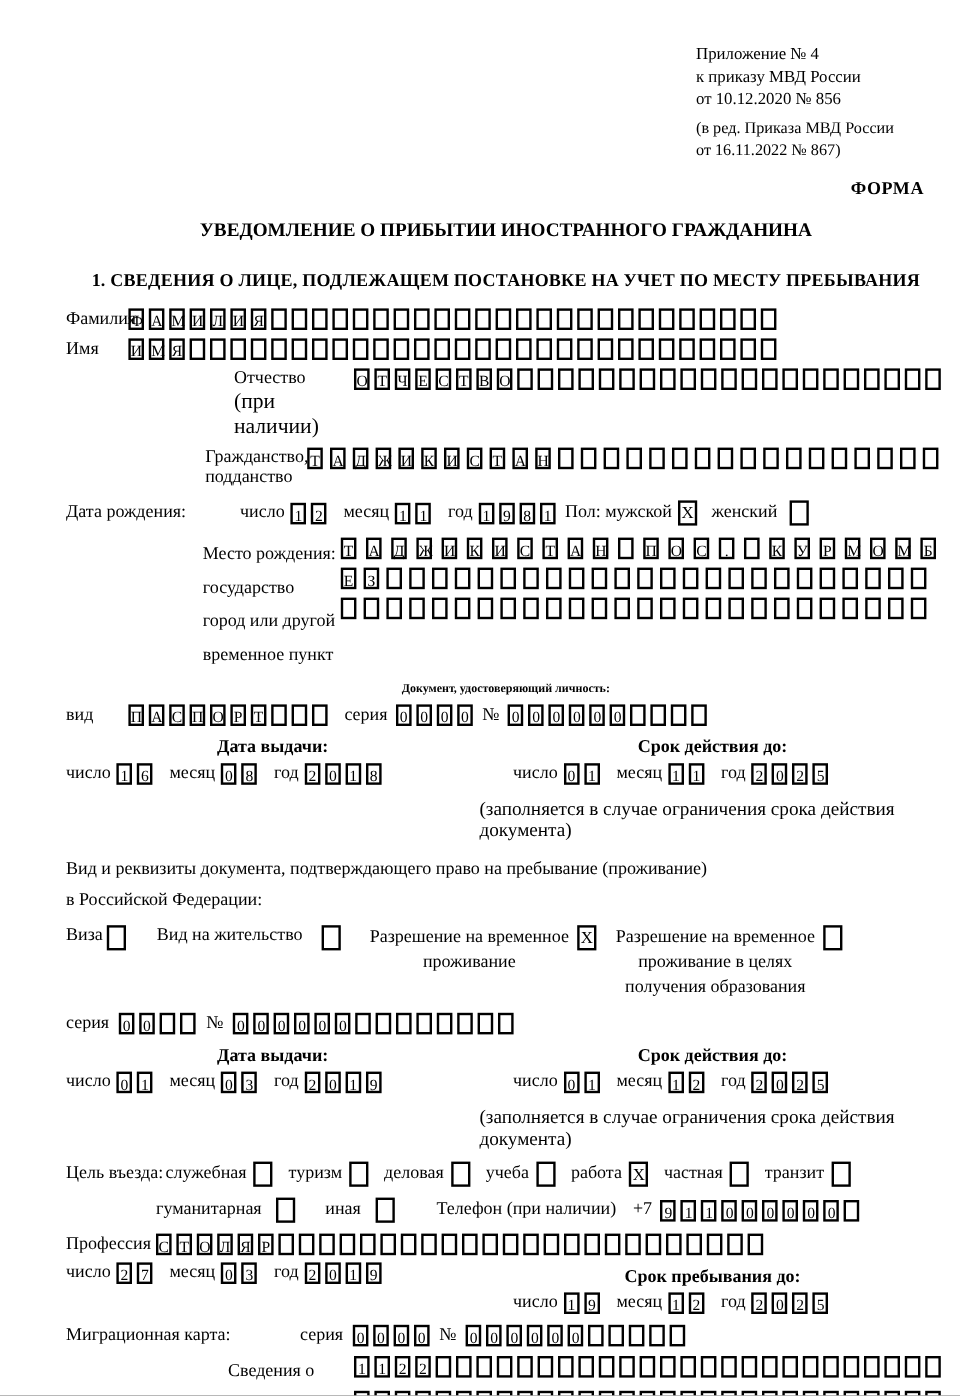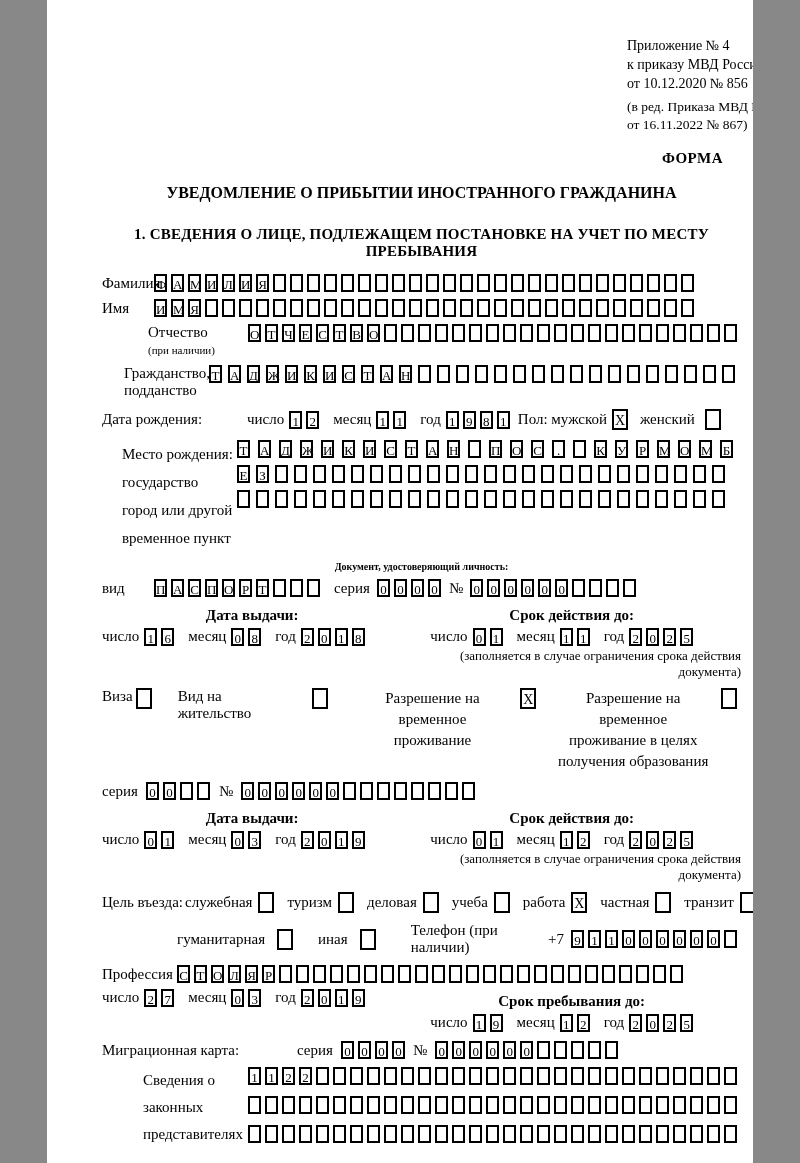--- a/index.html
+++ b/index.html
@@ -1,18 +1,18 @@
 <!DOCTYPE html>
 <html><head>
 <meta charset="utf-8">
 <style>
   * { margin:0; padding:0; box-sizing:border-box; }
   html,body { background:#888; }
   .page {
-    width:706px; height:1163px; margin:0 auto; background:#ffffff; color:#000;
+    width:800px; height:1163px; margin:0 auto; background:#ffffff; color:#000;
     font-family:"Liberation Serif", "DejaVu Serif", serif;
     font-size:15px; padding:36px 12px 10px 55px; overflow:hidden; position:relative;
   }
   
   .hdr-block { width:225px; margin-left:525px; line-height:19px; font-size:14px; }
   .hdr-block .rev { margin-top:5px; font-size:13.5px; line-height:18px; }
   .forma { text-align:right; font-weight:bold; font-size:15px; margin:16px 18px 0 0; letter-spacing:.5px; }
   .title { text-align:center; font-weight:bold; font-size:16px; line-height:23px; margin-top:14px; }
   .title .uline { display:inline-block; width:68px; border-bottom:2px solid #333; height:14px; margin-left:10px; }
   .sec-heading { font-weight:bold; font-size:15px; margin-top:22px; text-align:center; letter-spacing:.2px; }
@@ -24,29 +24,29 @@
   .cell {
     flex-shrink:0; width:13px; height:18px; border:2px solid #000; margin-right:4px;
     text-align:center; font-size:13px; line-height:17px; display:inline-block;
   }
   .p23 .cell { margin-right:6px; }
   .p25 .cell { margin-right:8px; }
   .cb .cell { width:16px; height:21px; line-height:20px; font-size:14px; }
   
   .lw52 { width:52px; } .lw75 { width:75px; } .lw85 { width:85px; }
   .lw100 { width:100px; } .lw105 { width:105px; } .lw115 { width:115px; }
-  .sub-note { font-size:11px; margin-top:11px; }
+  .sub-note { font-size:18px; margin-top:11px; }
   
   .dates { display:flex; align-items:flex-start; white-space:nowrap; }
   .dates .dlbl { margin-right:5px; }
   .dates .gap { margin-left:10px; }
   .twocol { display:flex; margin-top:8px; }
   .col-l { width:47%; } .col-r { width:53%; }
   .dhead { text-align:center; font-weight:bold; margin-top:8px; }
-  .small-note { font-size:13px; text-align:right; margin-top:2px; }
+  .small-note { font-size:16px; text-align:left; margin-top:12px; }
   .doc-heading { text-align:center; font-weight:bold; margin-top:9px; font-size:10px; }
   
   .opts { display:flex; align-items:flex-start; margin-top:8px; }
   .opt { display:flex; align-items:flex-start; }
   .opt .cb { margin:0 0 0 7px; }
   .opt-text-c { text-align:center; line-height:21px; }
   
   .purp { display:flex; align-items:center; margin-top:9px; flex-wrap:nowrap; }
   .purp .opt { align-items:center; margin-right:9px; }
   .purp .opt .cb { margin-left:6px; }
@@ -427,20 +427,24 @@
             <span class="cell">2</span>
             <span class="cell">0</span>
             <span class="cell">2</span>
             <span class="cell">5</span>
           </span>
       </div>
       <div class="small-note">(заполняется в случае ограничения срока действия документа)</div>
     </div>
   </div>
 
+  <div style="margin-top:9px; line-height:26px;">
+    <div>Вид и реквизиты документа, подтверждающего право на пребывание (проживание)</div>
+    <div>в Российской Федерации:</div>
+  </div>
   <div class="opts">
     <span class="opt">
       <span>Виза</span>
       <span class="cells cb" style="margin-left:3px;">
           <span class="cell"></span>
         </span>
     </span>
     <span class="opt" style="margin-left:22px;">
       <span>Вид на жительство</span>
       <span class="cells cb" style="margin-left:16px;">

